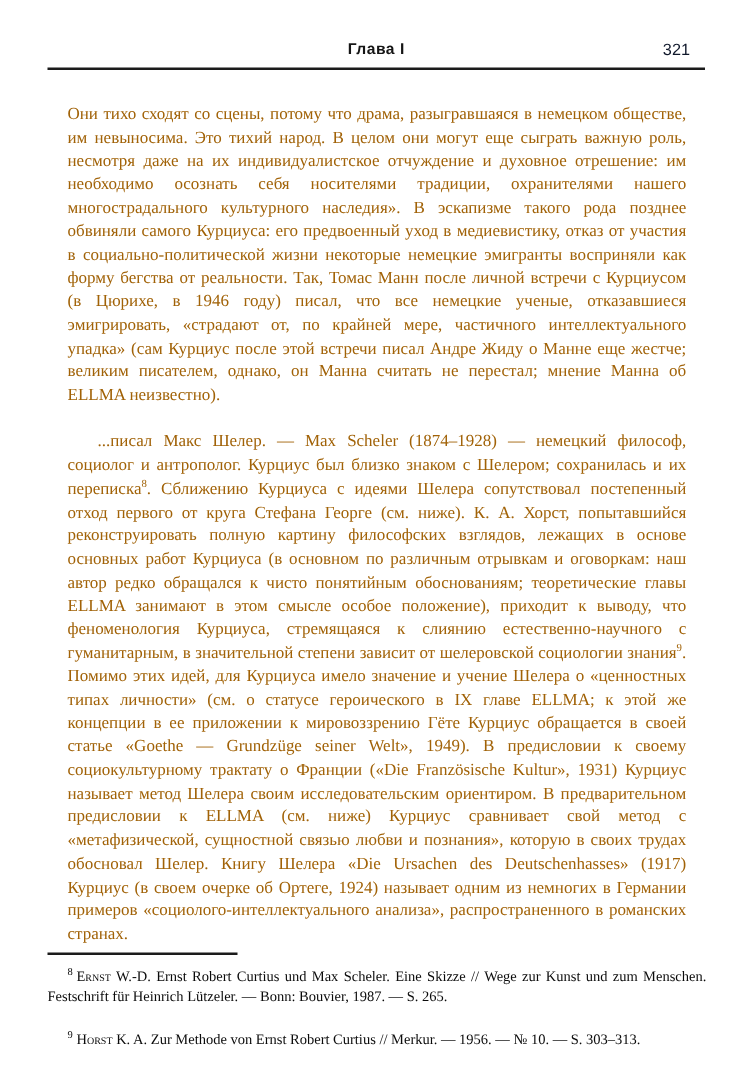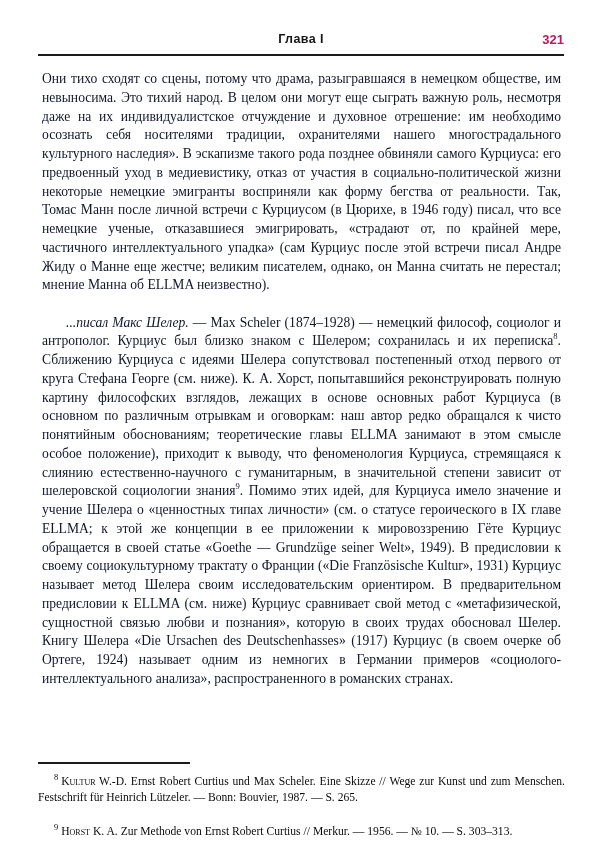--- a/index.html
+++ b/index.html
@@ -37,61 +37,60 @@
     top: 0;
     text-align: center;
     font-size: 12.5px;
     letter-spacing: 0.4px;
     font-family: "Liberation Sans", "DejaVu Sans", sans-serif;
     font-weight: 600;
     color: #151515;
   }
   .running-head .folio {
     position: absolute;
-    right: 0;
+    right: 12px;
     top: 0;
     font-size: 13px;
     font-family: "Liberation Sans", "DejaVu Sans", sans-serif;
-    font-weight: 700;
-    color: #be185d;
+    font-weight: 400;
+    color: #0f172a;
   }
   .head-rule {
     position: absolute;
     left: 38px;
     top: 54px;
     width: 526px;
     height: 1.6px;
     background: #1b1b1b;
   }
 
   
   .body-col {
     position: absolute;
     left: 38px;
     top: 66px;
     width: 527px;
   }
   p.para {
-    margin: 4px;
+    margin: 16px;
     font-size: 13.6px;
     line-height: 18.75px;
     text-align: justify;
     text-justify: inter-word;
     word-spacing: 0.1px;
     hyphens: manual;
-    color: #0f172a;
+    color: #a16207;
   }
   p.para + p.para {
     margin-top: 18.7px;
   }
   p.indent {
     text-indent: 24px;
   }
   .lemma {
-    font-style: italic;
   }
   sup.fn {
     font-size: 8.6px;
     vertical-align: super;
     line-height: 0;
   }
 
   
   .fn-rule {
     position: absolute;
@@ -145,17 +144,17 @@
 
     <p class="para">Они тихо сходят со сцены, потому что драма, разыгравшаяся в немецком обществе, им невыносима. Это тихий народ. В целом они могут еще сыграть важную роль, несмотря даже на их индивидуалистское отчуждение и духовное отрешение: им необходимо осознать себя носителями традиции, охранителями нашего многострадального культурного наследия». В эскапизме такого рода позднее обвиняли самого Курциуса: его предвоенный уход в медиевистику, отказ от участия в социально-политической жизни некоторые немецкие эмигранты восприняли как форму бегства от реальности. Так, Томас Манн после личной встречи с Курциусом (в Цюрихе, в 1946 году) писал, что все немецкие ученые, отказавшиеся эмигрировать, «страдают от, по крайней мере, частичного интеллектуального упадка» (сам Курциус после этой встречи писал Андре Жиду о Манне еще жестче; великим писателем, однако, он Манна считать не перестал; мнение Манна об ELLMA неизвестно).</p>
 
     <p class="para indent"><span class="lemma">...писал Макс Шелер.</span><span> — Max Scheler (1874–1928) — немецкий философ, социолог и антрополог. Курциус был близко знаком с Шелером; сохранилась и их переписка</span><sup class="fn">8</sup><span>. Сближению Курциуса с идеями Шелера сопутствовал постепенный отход первого от круга Стефана Георге (см. ниже). К. А. Хорст, попытавшийся реконструировать полную картину философских взглядов, лежащих в основе основных работ Курциуса (в основном по различным отрывкам и оговоркам: наш автор редко обращался к чисто понятийным обоснованиям; теоретические главы ELLMA занимают в этом смысле особое положение), приходит к выводу, что феноменология Курциуса, стремящаяся к слиянию естественно-научного с гуманитарным, в значительной степени зависит от шелеровской социологии знания</span><sup class="fn">9</sup><span>. Помимо этих идей, для Курциуса имело значение и учение Шелера о «ценностных типах личности» (см. о статусе героического в IX главе ELLMA; к этой же концепции в ее приложении к мировоззрению Гёте Курциус обращается в своей статье «Goethe — Grundzüge seiner Welt», 1949). В предисловии к своему социокультурному трактату о Франции («Die Französische Kultur», 1931) Курциус называет метод Шелера своим исследовательским ориентиром. В предварительном предисловии к ELLMA (см. ниже) Курциус сравнивает свой метод с «метафизической, сущностной связью любви и познания», которую в своих трудах обосновал Шелер. Книгу Шелера «Die Ursachen des Deutschenhasses» (1917) Курциус (в своем очерке об Ортеге, 1924) называет одним из немногих в Германии примеров «социолого-интеллектуального анализа», распространенного в романских странах.</span></p>
 
   </div>
 
   <div class="fn-rule"></div>
 
   <div class="footnotes">
-    <p class="footnote"><span class="marker">8</span><span class="smallcaps">Kultur W.-D.</span><span> </span><span class="ital">Ernst Robert Curtius und Max Scheler. Eine Skizze</span><span> // Wege zur Kunst und zum Menschen. Festschrift für Heinrich Lützeler. — Bonn: Bouvier, 1987. — S. 265.</span></p>
+    <p class="footnote"><span class="marker">8</span><span class="smallcaps">Ernst W.-D.</span><span> </span><span class="ital">Ernst Robert Curtius und Max Scheler. Eine Skizze</span><span> // Wege zur Kunst und zum Menschen. Festschrift für Heinrich Lützeler. — Bonn: Bouvier, 1987. — S. 265.</span></p>
     <p class="footnote"><span class="marker">9</span><span class="smallcaps">Horst K. A.</span><span> </span><span class="ital">Zur Methode von Ernst Robert Curtius</span><span> // Merkur. — 1956. — № 10. — S. 303–313.</span></p>
   </div>
 
 </div>
 
 </body></html>

